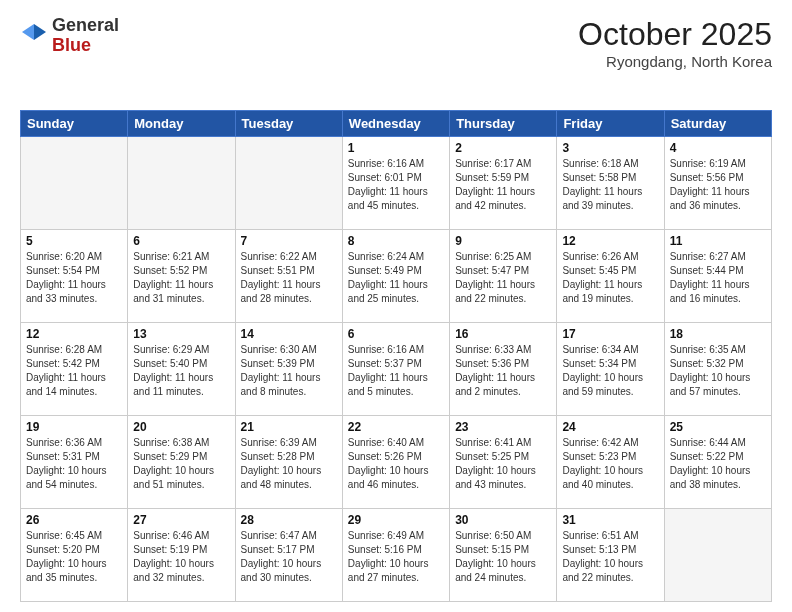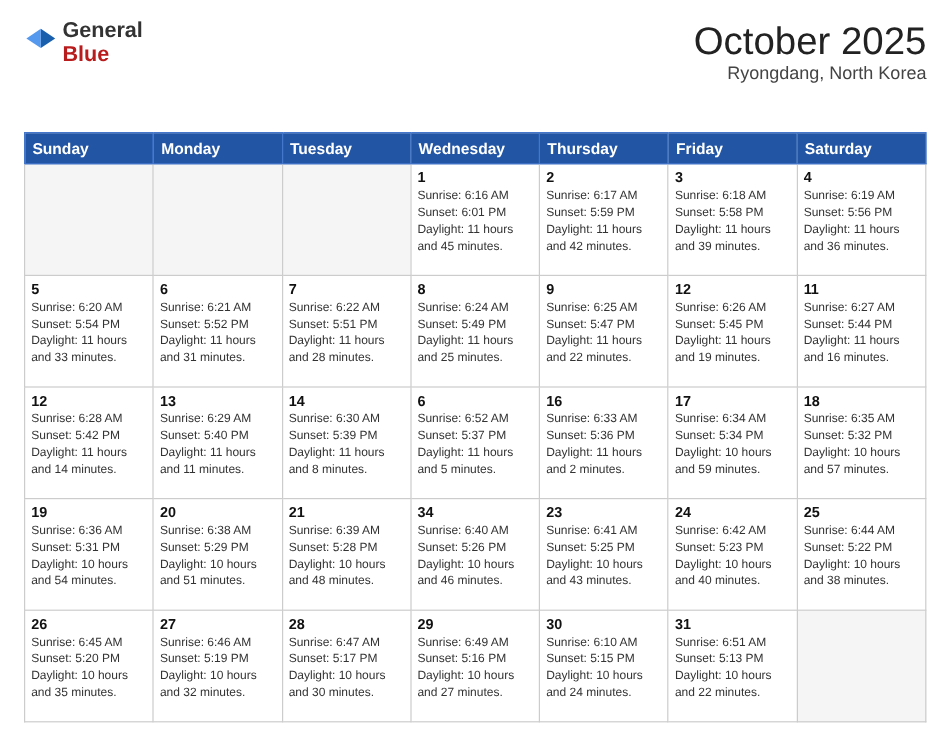--- a/index.html
+++ b/index.html
@@ -230,21 +230,21 @@
           </td>
           <td>
             <span class="day-num">14</span>
             <div class="cell-text">Sunrise: 6:30 AM
 Sunset: 5:39 PM
 Daylight: 11 hours
 and 8 minutes.</div>
           </td>
           <td>
             <span class="day-num">6</span>
-            <div class="cell-text">Sunrise: 6:52 AM
+            <div class="cell-text">Sunrise: 6:16 AM
 Sunset: 5:37 PM
 Daylight: 11 hours
 and 5 minutes.</div>
           </td>
           <td>
             <span class="day-num">16</span>
             <div class="cell-text">Sunrise: 6:33 AM
 Sunset: 5:36 PM
 Daylight: 11 hours
 and 2 minutes.</div>
@@ -280,21 +280,21 @@
 and 51 minutes.</div>
           </td>
           <td>
             <span class="day-num">21</span>
             <div class="cell-text">Sunrise: 6:39 AM
 Sunset: 5:28 PM
 Daylight: 10 hours
 and 48 minutes.</div>
           </td>
           <td>
-            <span class="day-num">34</span>
+            <span class="day-num">22</span>
             <div class="cell-text">Sunrise: 6:40 AM
 Sunset: 5:26 PM
 Daylight: 10 hours
 and 46 minutes.</div>
           </td>
           <td>
             <span class="day-num">23</span>
             <div class="cell-text">Sunrise: 6:41 AM
 Sunset: 5:25 PM
 Daylight: 10 hours
@@ -339,21 +339,21 @@
           </td>
           <td>
             <span class="day-num">29</span>
             <div class="cell-text">Sunrise: 6:49 AM
 Sunset: 5:16 PM
 Daylight: 10 hours
 and 27 minutes.</div>
           </td>
           <td>
             <span class="day-num">30</span>
-            <div class="cell-text">Sunrise: 6:10 AM
+            <div class="cell-text">Sunrise: 6:50 AM
 Sunset: 5:15 PM
 Daylight: 10 hours
 and 24 minutes.</div>
           </td>
           <td>
             <span class="day-num">31</span>
             <div class="cell-text">Sunrise: 6:51 AM
 Sunset: 5:13 PM
 Daylight: 10 hours
 and 22 minutes.</div>

